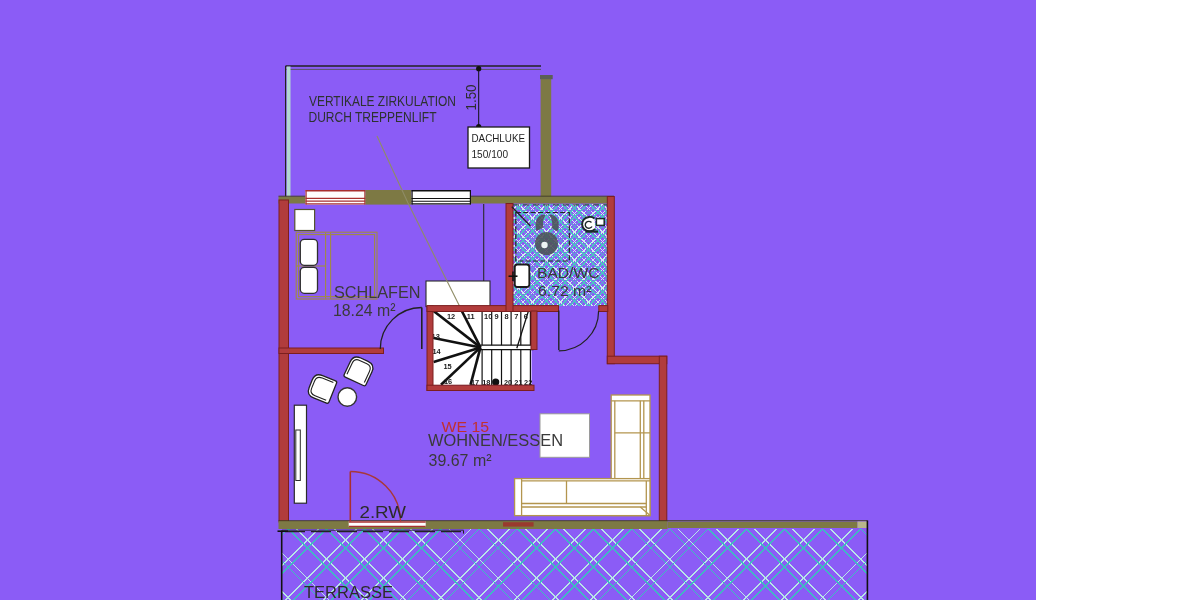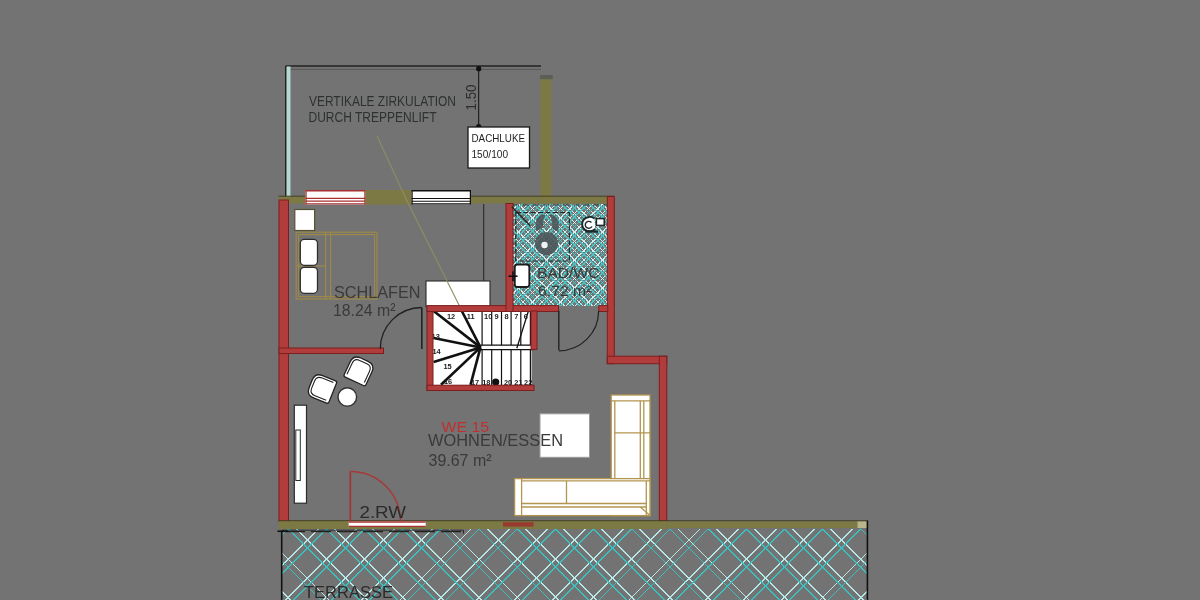--- a/index.html
+++ b/index.html
@@ -1,16 +1,16 @@
 <!DOCTYPE html>
 <html><head>
 <meta charset="utf-8">
 <style>
   html,body{margin:0;padding:0;background:#fff;}
-  #plan{position:relative;width:1200px;height:600px;background:#737373;overflow:hidden;
+  #plan{position:relative;width:1036px;height:600px;background:#8b5cf6;overflow:hidden;
         font-family:"Liberation Sans", sans-serif;}
   .hatch-terrace{position:absolute;left:282px;top:529px;width:585px;height:71px;
     background-image:
       repeating-linear-gradient(45deg,#3bbfbf 0 1.2px,transparent 1.2px 27px),
       repeating-linear-gradient(-45deg,#3bbfbf 0 1.2px,transparent 1.2px 27px),
       repeating-linear-gradient(45deg,transparent 0 5.6px,#b7e7e7 5.6px 6.9px,transparent 6.9px 27px),
       repeating-linear-gradient(-45deg,transparent 0 5.6px,#b7e7e7 5.6px 6.9px,transparent 6.9px 27px);}
   .hatch-bad{position:absolute;left:513px;top:204px;width:94.5px;height:102px;
     background-image:
       repeating-linear-gradient(45deg,#4cc4c4 0 1.2px,transparent 1.2px 6.6px),

